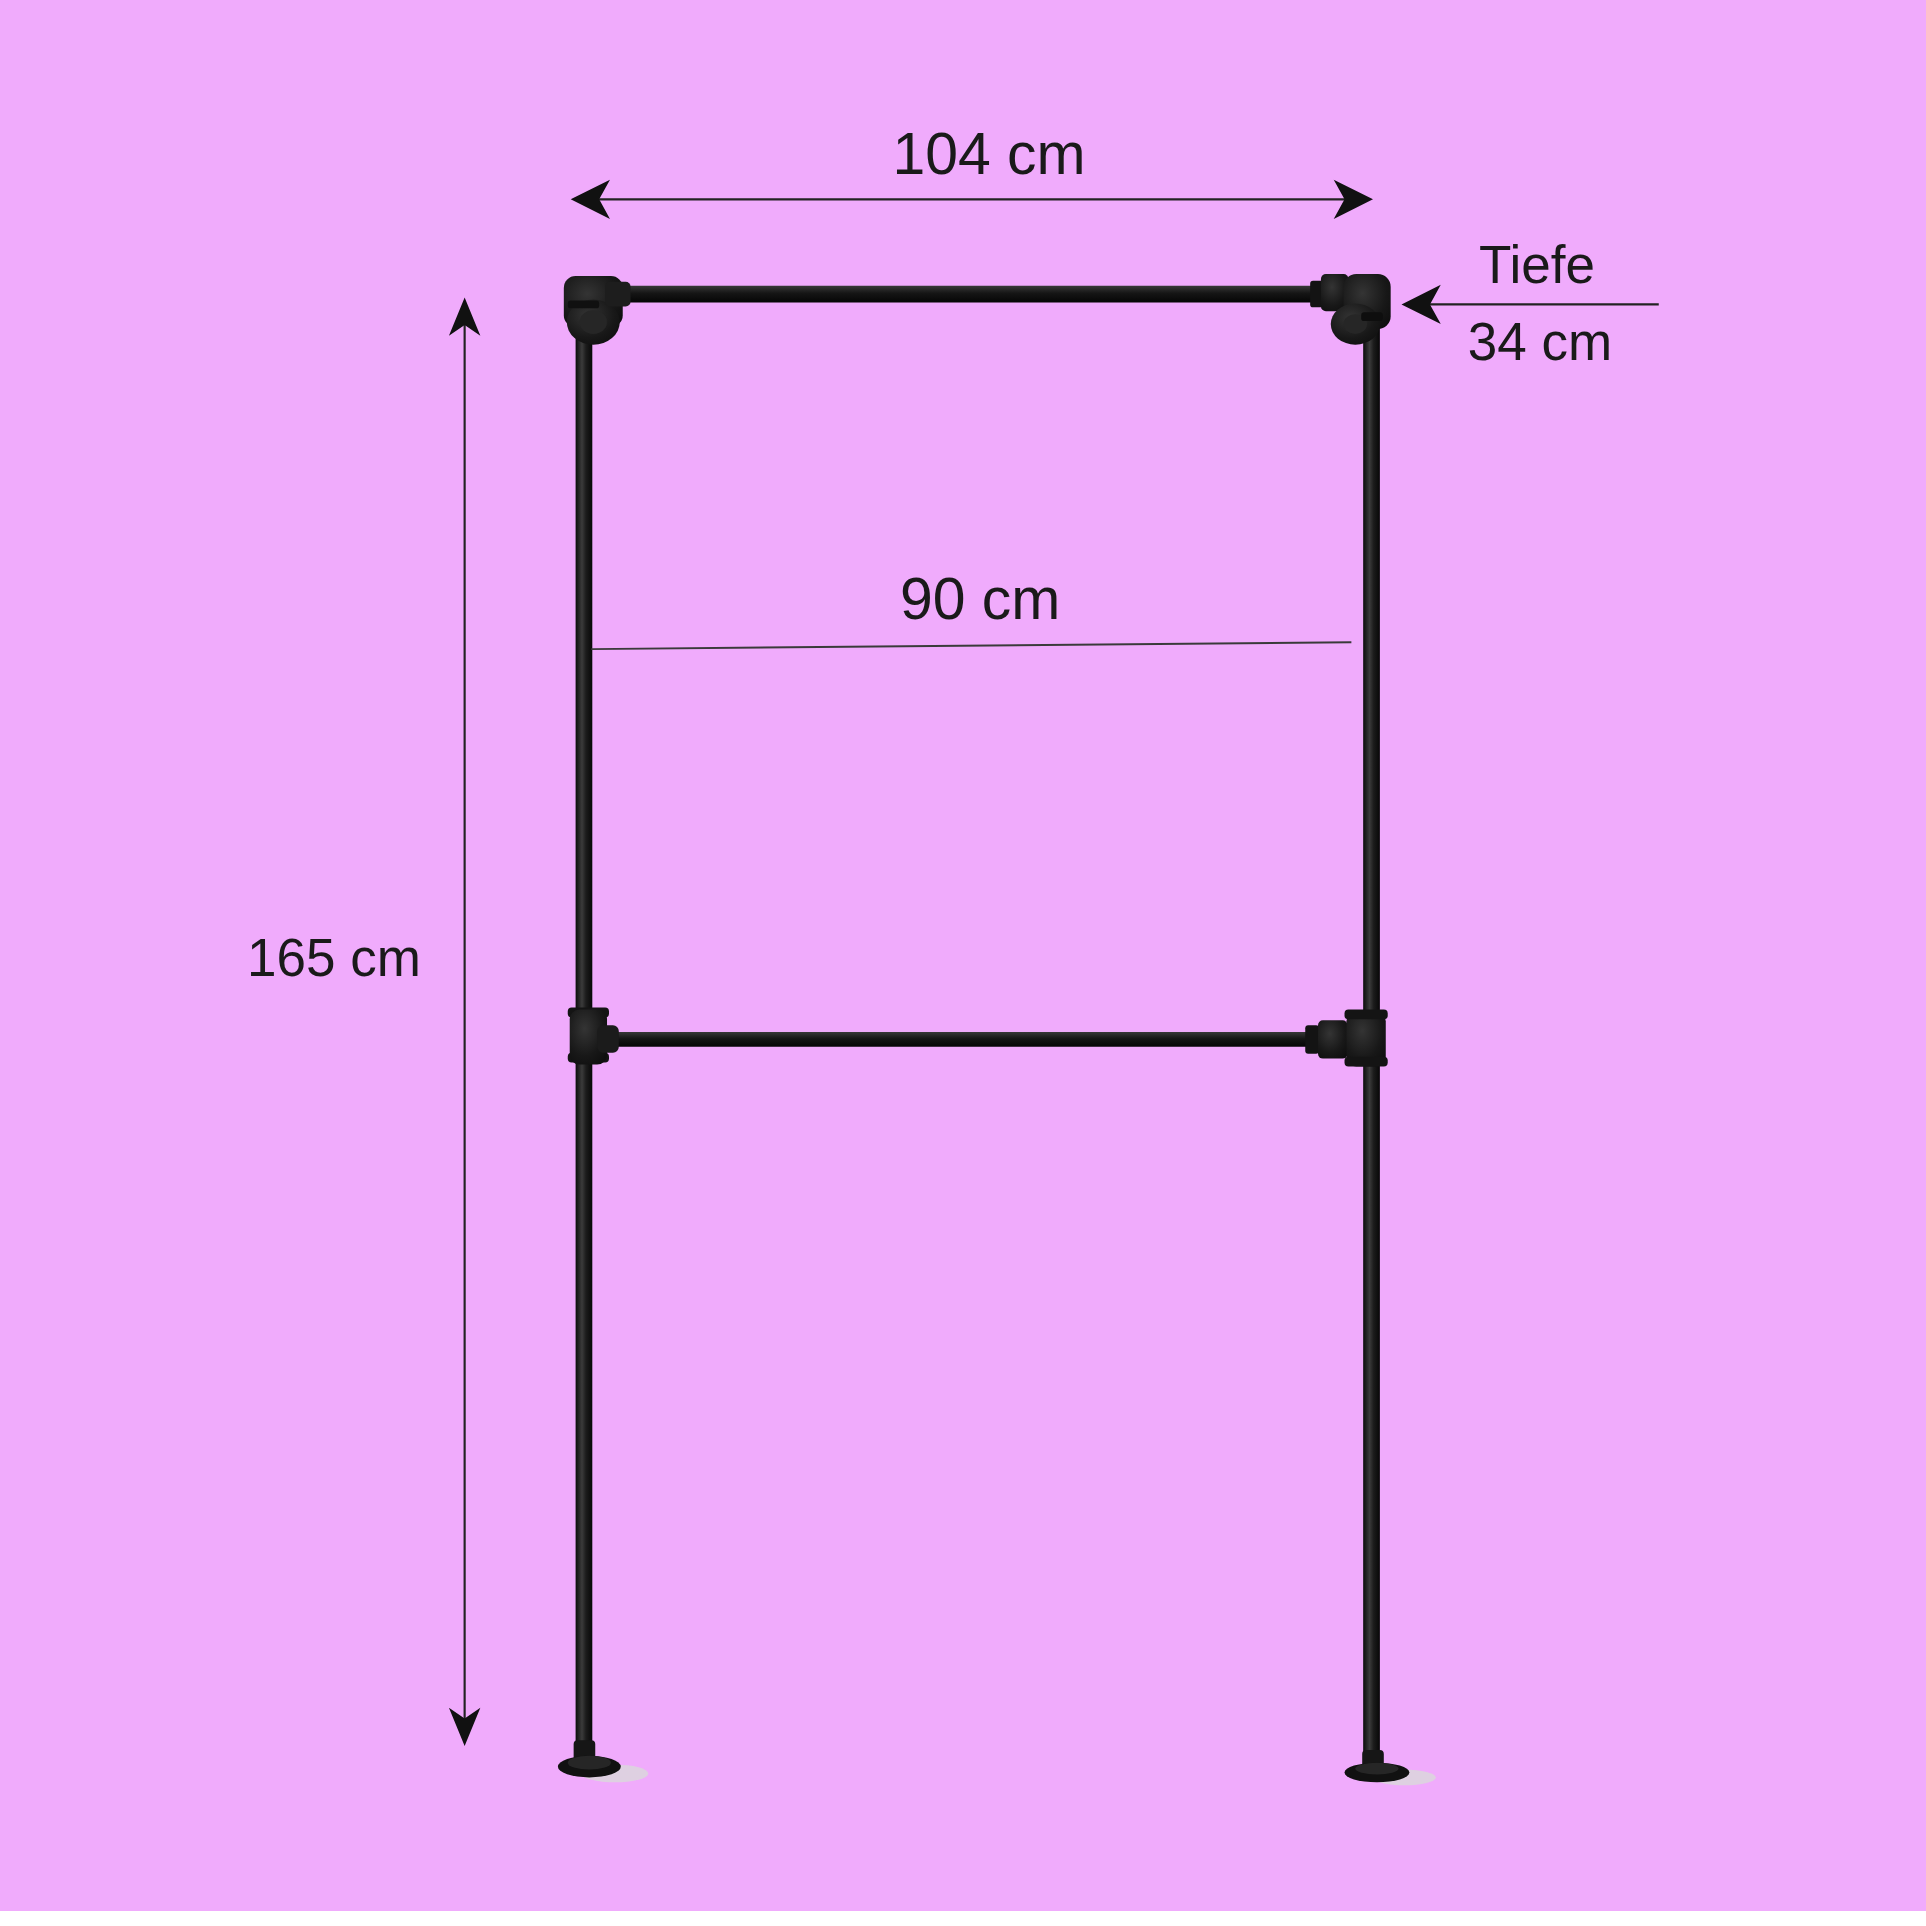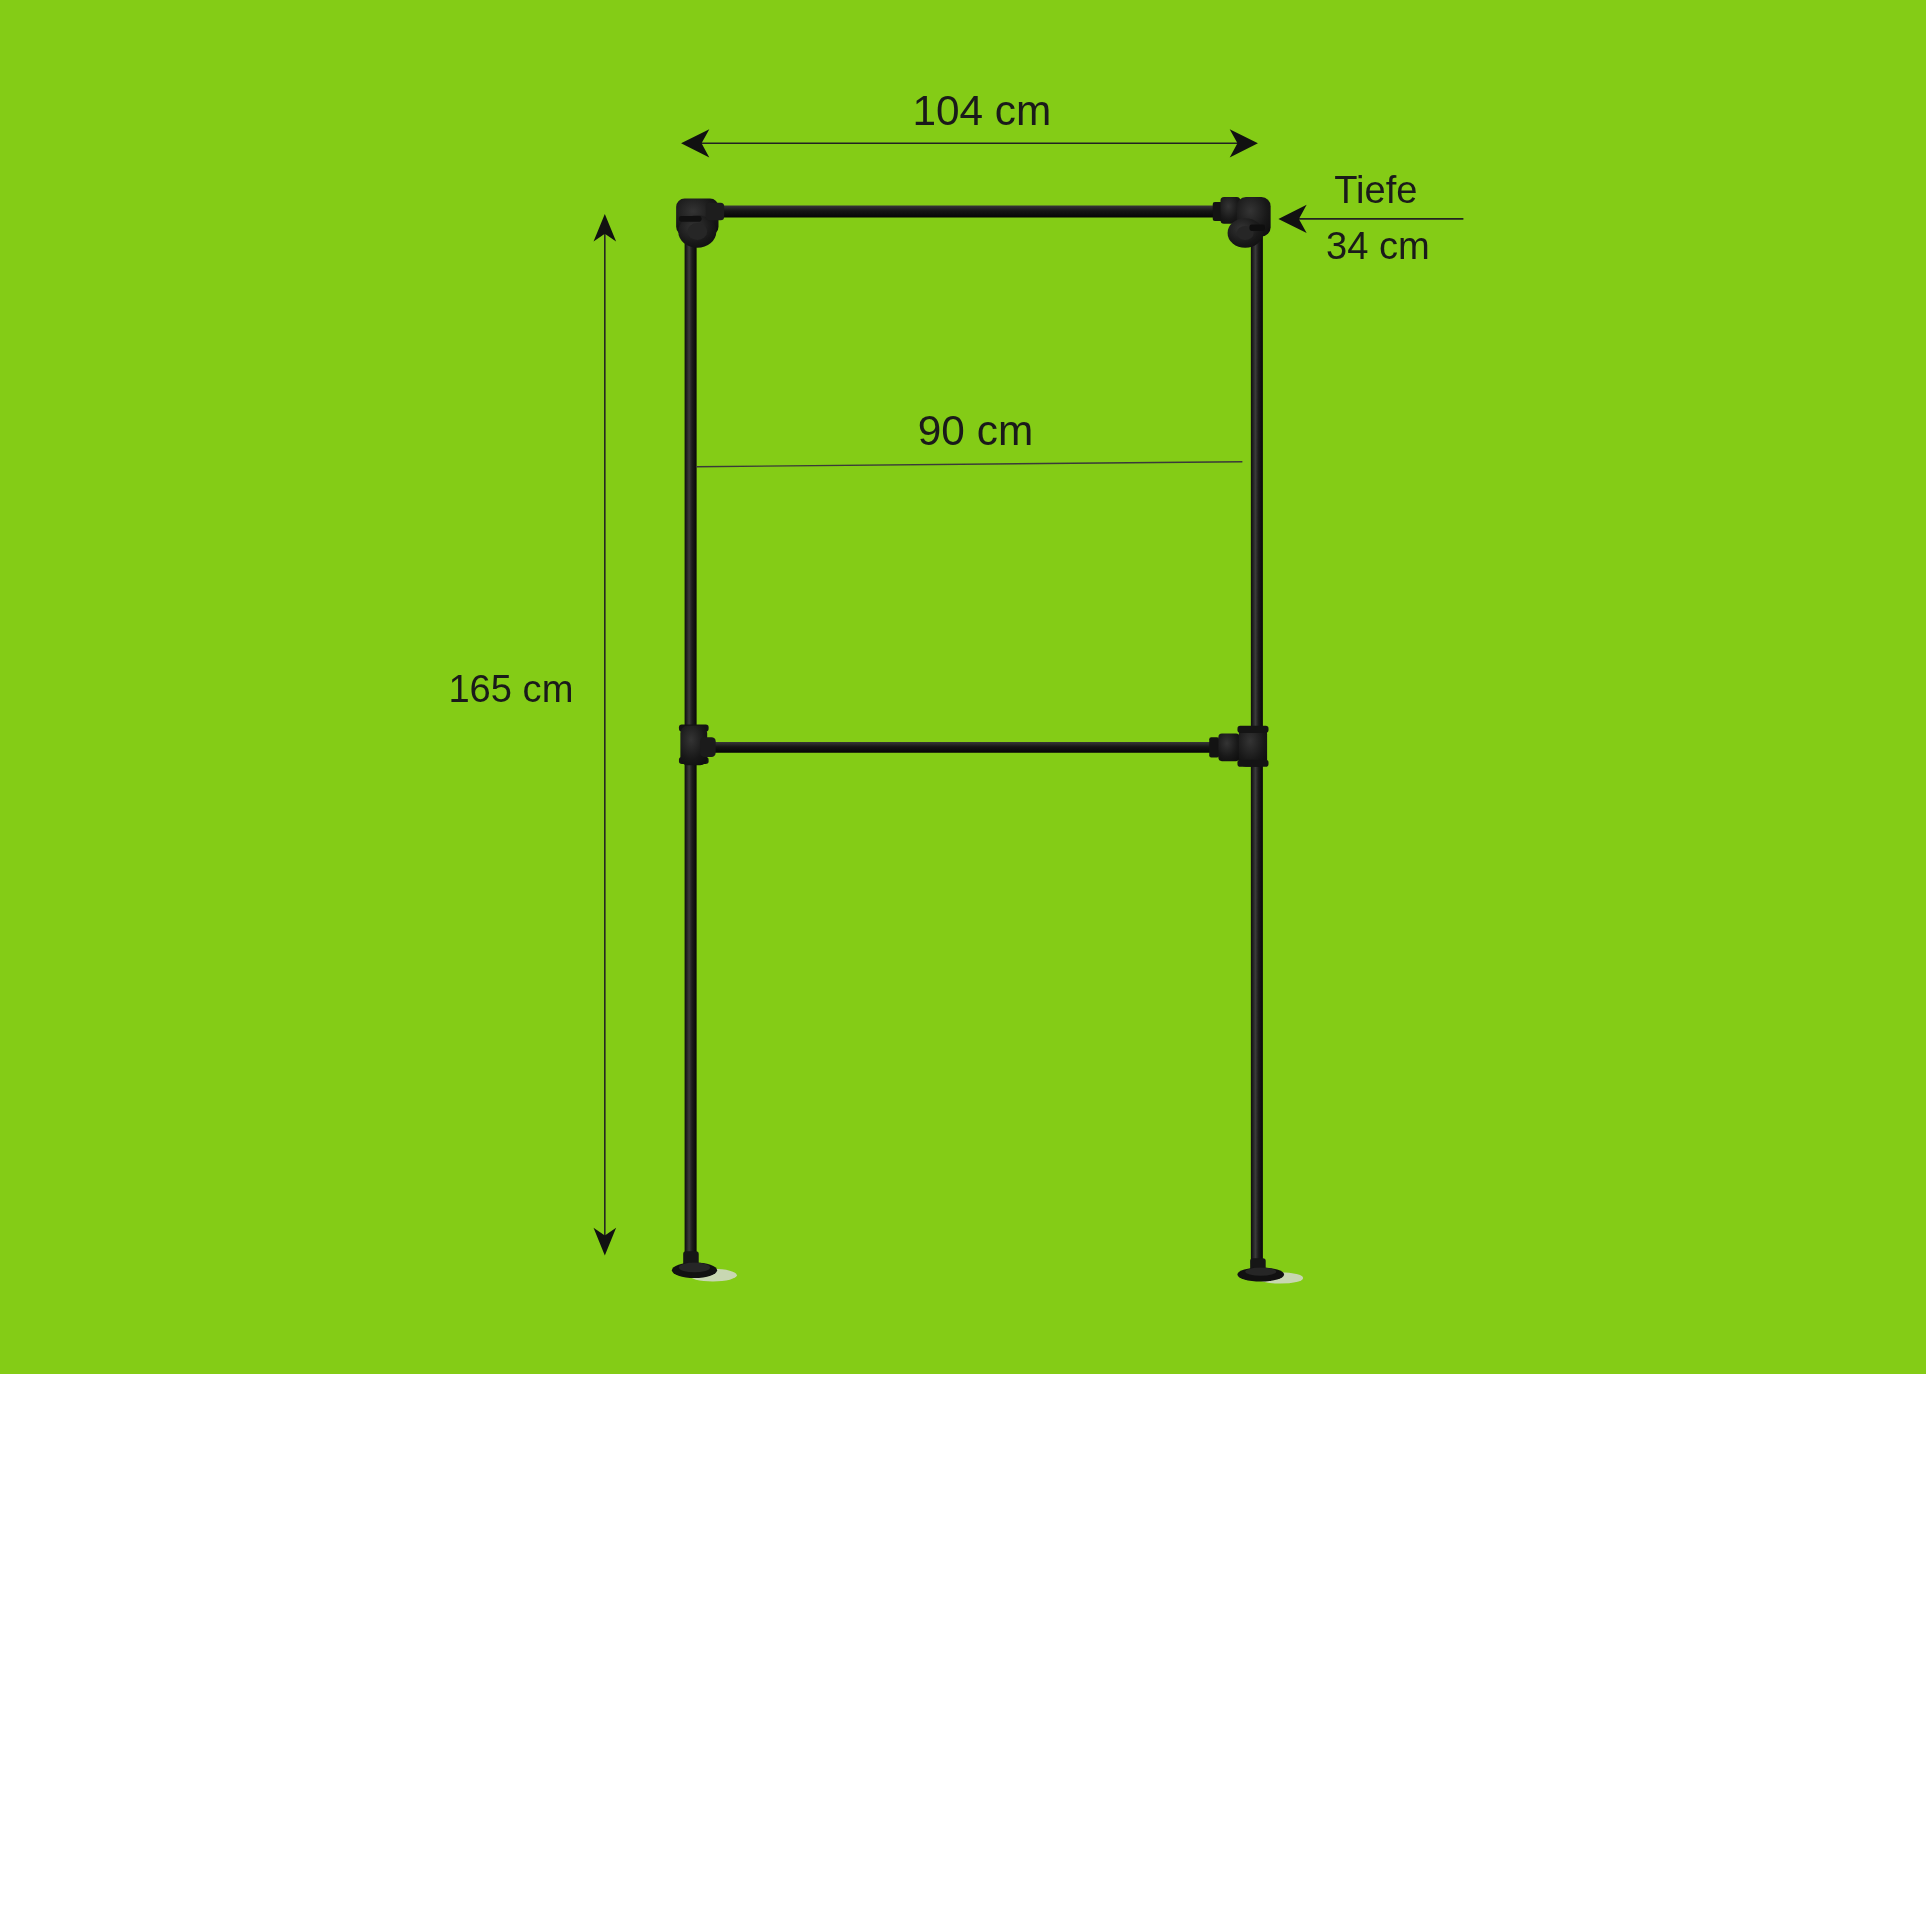--- a/index.html
+++ b/index.html
@@ -3,22 +3,22 @@
 <meta charset="utf-8">
 <style>
   html, body {
     margin: 0;
     padding: 0;
     background: #ffffff;
   }
   .canvas {
     position: relative;
     width: 1927px;
-    height: 1374px;
-    background: #84cc16;
+    height: 1911px;
+    background: #f0abfc;
     overflow: hidden;
   }
   svg { display: block; width: 100%; height: 100%; }
   .dim-label {
     font-family: "Liberation Sans", "DejaVu Sans", sans-serif;
     fill: #1a1a1a;
     text-anchor: middle;
   }
   .dim-label.big { font-size: 60px; }
   .dim-label.med { font-size: 54px; }

